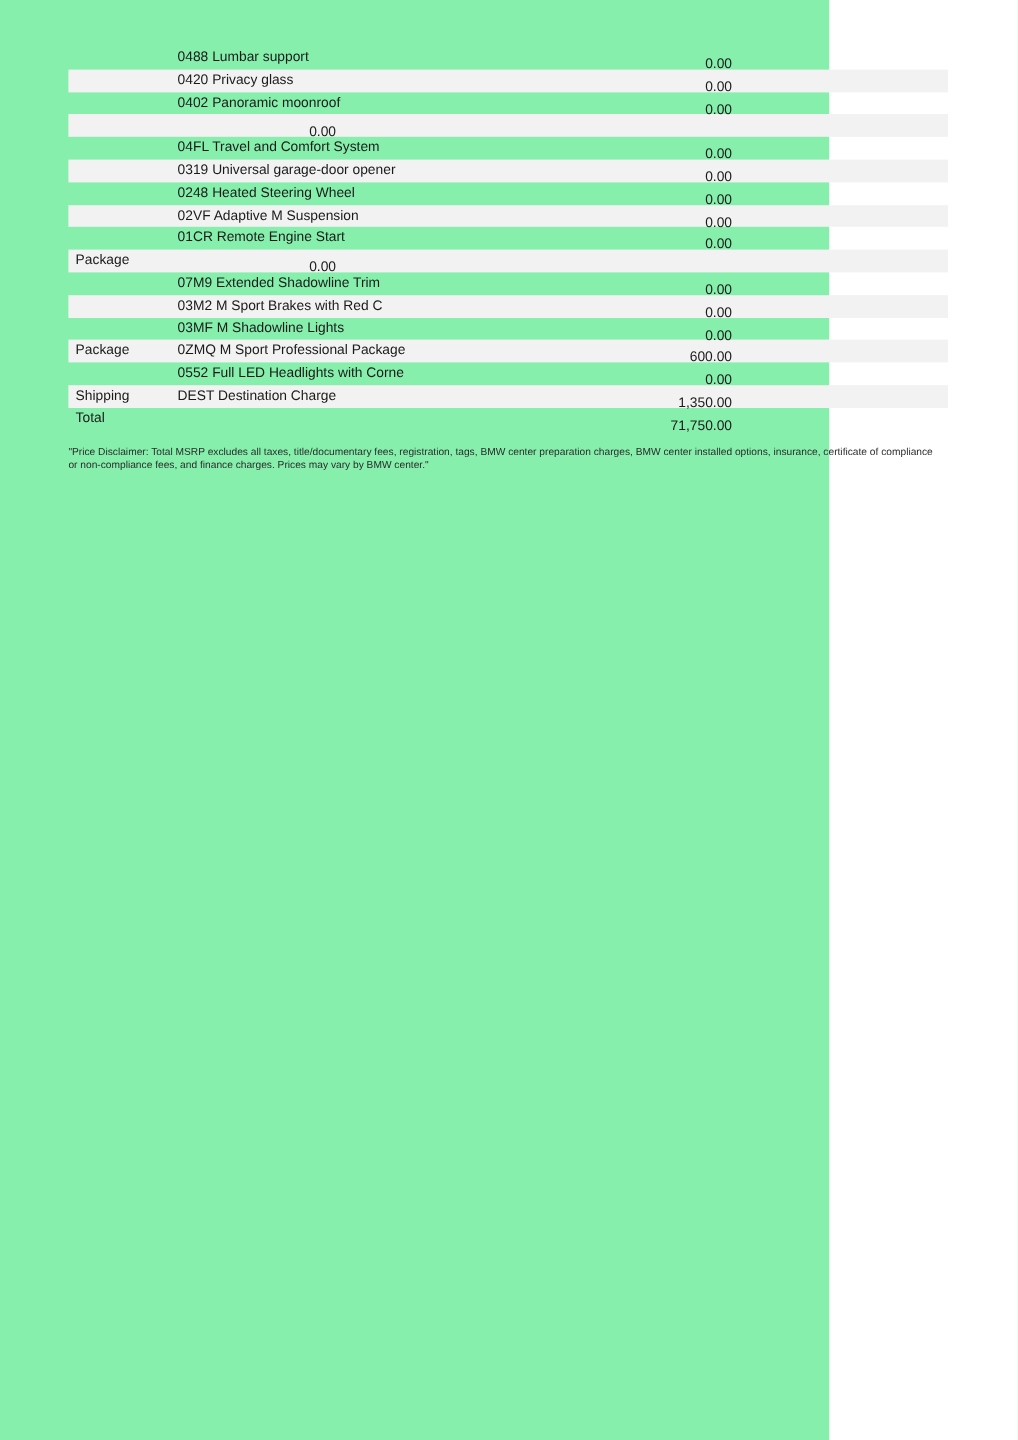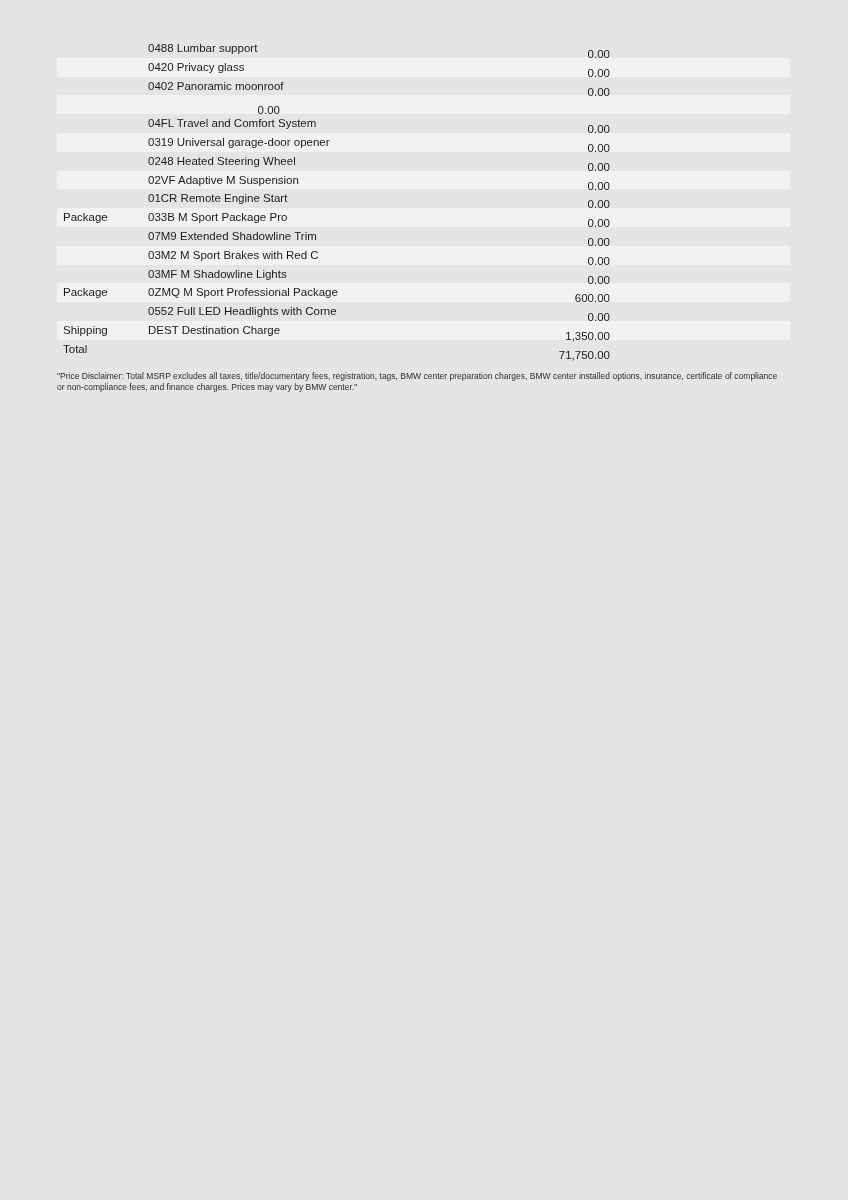--- a/index.html
+++ b/index.html
@@ -7,23 +7,23 @@
   body {
     width: 848px;
     height: 1200px;
     font-family: "Liberation Sans", sans-serif;
     color: #1a1a1a;
     position: relative;
     overflow: hidden;
   }
   .doc-page {
     position: relative;
-    width: 848px;
+    width: 691px;
     height: 1200px;
-    background: #e5e5e5;
+    background: #86efac;
   }
   .options-table {
     position: absolute;
     left: 57px;
     top: 39px;
     width: 733px;
   }
   .row {
     display: flex;
     align-items: center;
@@ -113,21 +113,20 @@
       </div>
 
       <div class="row">
         <div class="cell cat"></div>
         <div class="cell desc">01CR Remote Engine Start</div>
         <div class="cell price">0.00</div>
       </div>
 
       <div class="row">
         <div class="cell cat">Package</div>
-        <div class="cell desc">033B M Sport Package Pro</div>
         <div class="cell price">0.00</div>
       </div>
 
       <div class="row">
         <div class="cell cat"></div>
         <div class="cell desc">07M9 Extended Shadowline Trim</div>
         <div class="cell price">0.00</div>
       </div>
 
       <div class="row">

